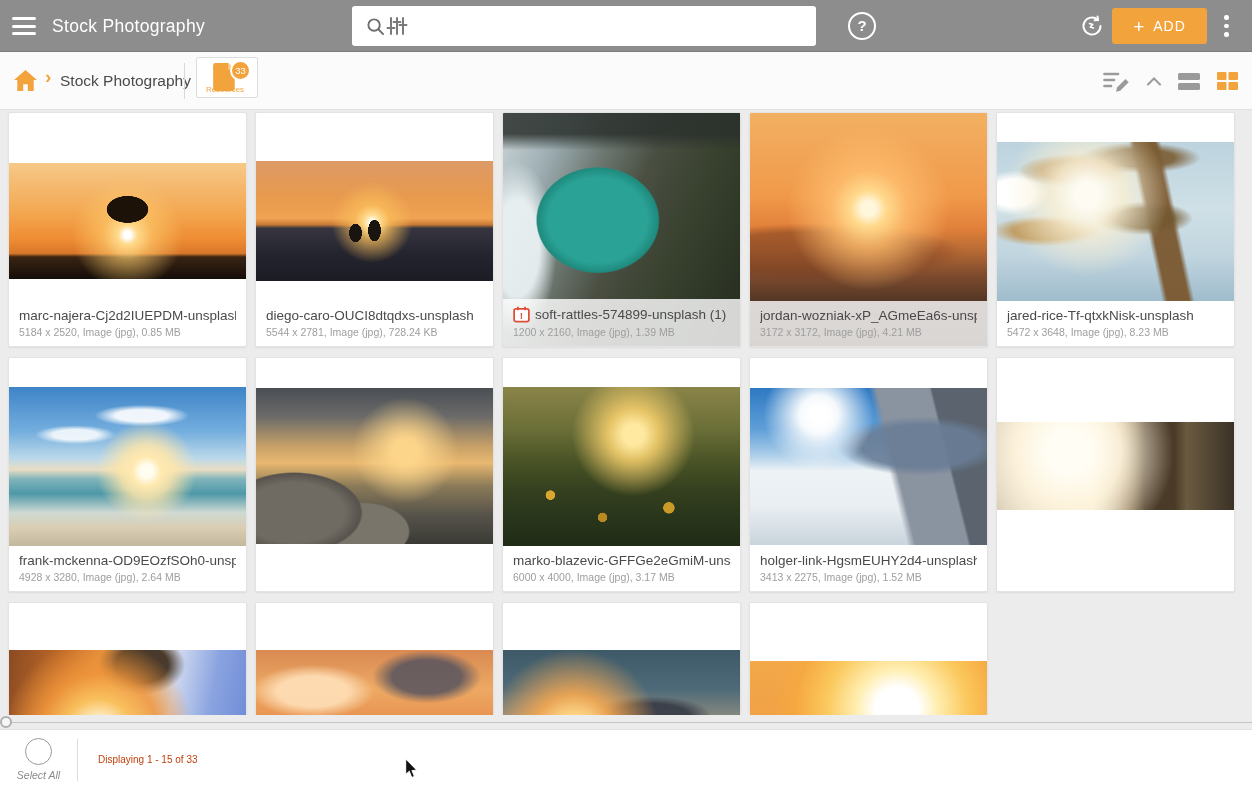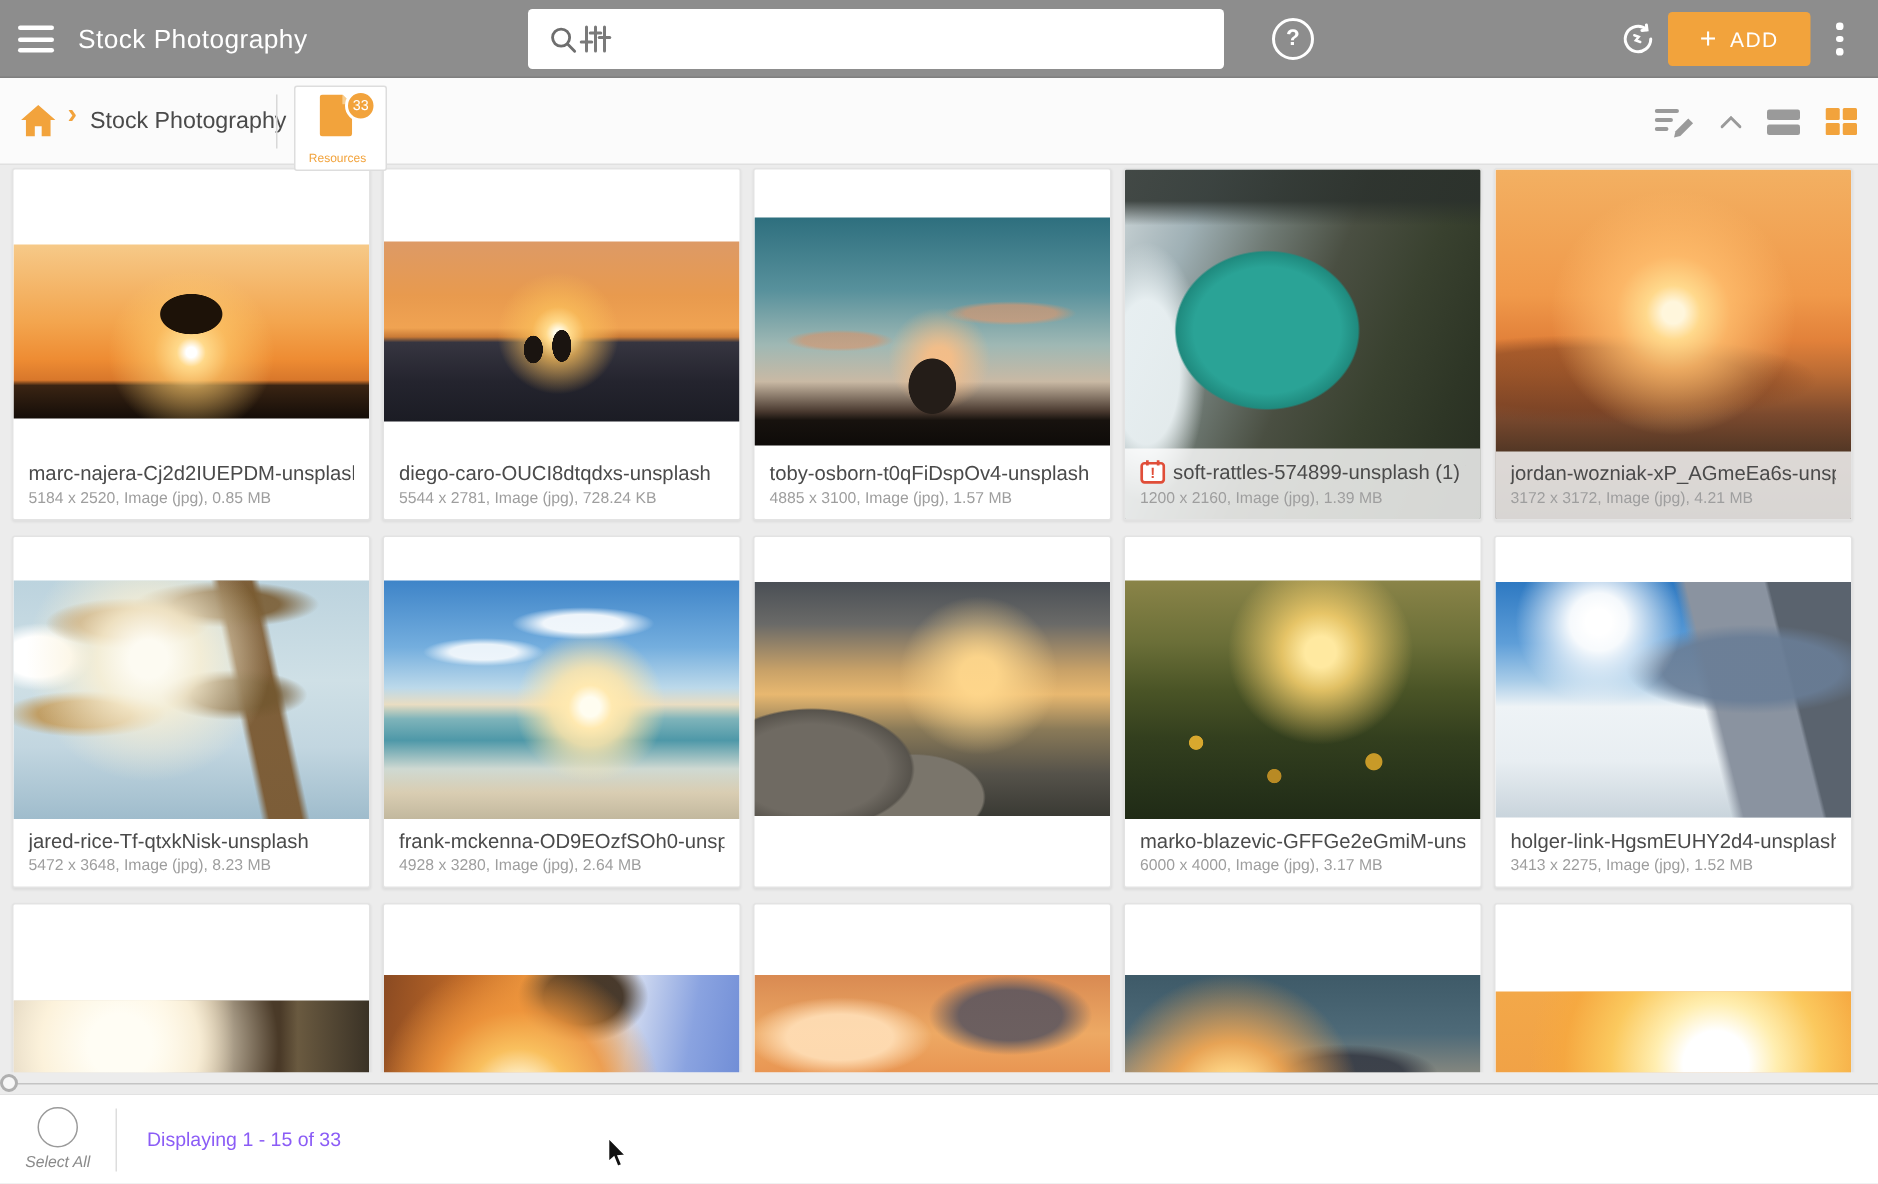--- a/index.html
+++ b/index.html
@@ -48,21 +48,21 @@
   
   .crumbbar{
     position:absolute;left:0;top:52px;width:1252px;height:58px;background:#fbfbfb;
     border-bottom:1px solid #e0e0e0;z-index:20;
   }
   .home-icon{position:absolute;left:14px;top:18px;cursor:pointer;}
   .crumb-sep{position:absolute;left:45px;top:14px;font-size:19px;color:var(--accent);font-weight:bold;}
   .crumb-title{position:absolute;left:60px;top:0;height:58px;line-height:58px;font-size:15.5px;color:#4a4a4a;}
   .crumb-divider{position:absolute;left:184px;top:11px;width:1px;height:36px;background:#d8d8d8;}
   .res-tab{
-    position:absolute;left:196px;top:5px;width:62px;height:57px;background:#fff;border:1px solid #ddd;
+    position:absolute;left:196px;top:5px;width:62px;height:41px;background:#fff;border:1px solid #ddd;
     border-radius:2px;cursor:pointer;text-align:center;
   }
   .res-doc{position:absolute;left:16px;top:5px;}
   .res-badge{
     position:absolute;right:6px;top:2px;width:21px;height:21px;border-radius:50%;background:var(--accent);
     border:2px solid #fff;color:#fff;font-size:9.5px;line-height:17px;text-align:center;
   }
   .res-label{position:absolute;left:0;right:4px;bottom:3px;font-size:8px;color:var(--accent);}
   .crumb-actions{position:absolute;right:14px;top:0;height:58px;display:flex;align-items:center;gap:17px;}
   .crumb-actions .icon-btn{cursor:pointer;display:flex;align-items:center;}
@@ -172,21 +172,21 @@
   .zoom-handle{position:absolute;left:0;top:1px;width:12px;height:12px;border-radius:50%;
     background:#f7f7f7;border:2px solid #b0b0b0;cursor:grab;}
   .bottombar{
     position:absolute;left:0;top:729px;width:1252px;height:60px;background:#fff;border-top:1px solid #e2e2e2;
     display:flex;align-items:center;
   }
   .select-all{width:77px;text-align:center;cursor:pointer;}
   .select-all-circle{width:27px;height:27px;border:1px solid #9a9a9a;border-radius:50%;margin:0 auto;background:#fff;}
   .select-all-label{font-size:10.5px;color:#8a8a8a;margin-top:4px;font-style:italic;}
   .bottom-divider{width:1px;height:42px;background:#ddd;}
-  .displaying{margin-left:20px;font-size:13px;color:#8b5cf6;}
+  .displaying{margin-left:20px;font-size:10px;color:#c2410c;}
 
   .cursor{position:absolute;left:404px;top:758px;z-index:99;pointer-events:none;}
 </style>
 </head>
 <body>
 
 <div class="topbar">
   <div class="hamburger">
       <span></span>
       <span></span>
@@ -310,32 +310,20 @@
     </div>
     <div class="card-footer">
       <div class="name-row">
 
         <span class="asset-name">diego-caro-OUCI8dtqdxs-unsplash</span>
       </div>
       <div class="asset-meta">5544 x 2781, Image (jpg), 728.24 KB</div>
     </div>
   </div>
 
-  <div class="card">
-    <div class="thumb-zone">
-      <div class="thumb t3"></div>
-    </div>
-    <div class="card-footer">
-      <div class="name-row">
-
-        <span class="asset-name">toby-osborn-t0qFiDspOv4-unsplash</span>
-      </div>
-      <div class="asset-meta">4885 x 3100, Image (jpg), 1.57 MB</div>
-    </div>
-  </div>
 
   <div class="card card-fill">
     <div class="thumb-zone">
       <div class="thumb t4"></div>
     </div>
     <div class="card-footer">
       <div class="name-row">
         <span class="alert-ico">
           <svg width="17" height="17" viewBox="0 0 18 18" fill="none">
                 <rect x="1.2" y="3" width="15.6" height="13.5" rx="2" stroke="#e04e39" stroke-width="1.9" fill="#fff"></rect>

